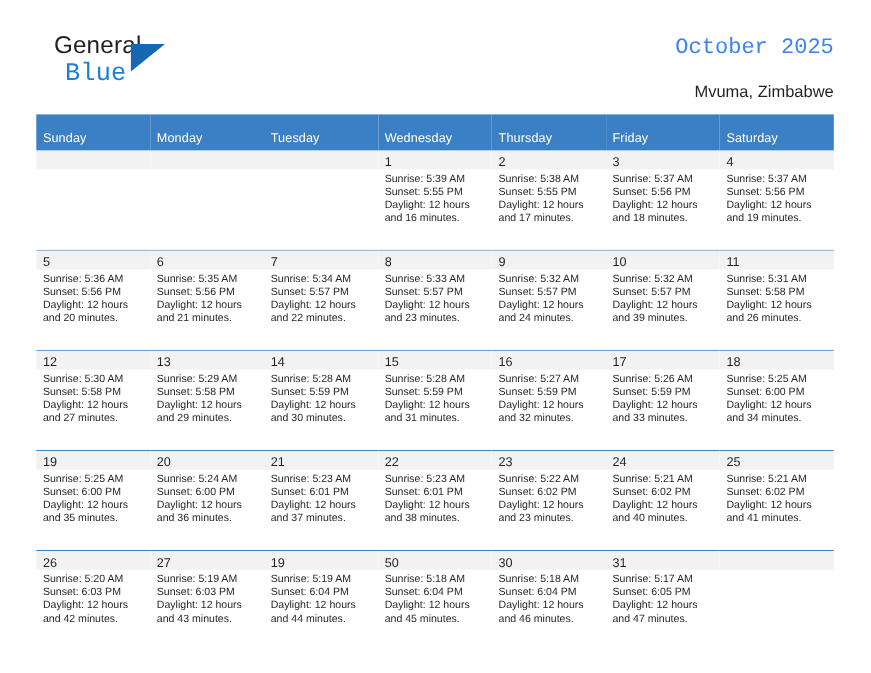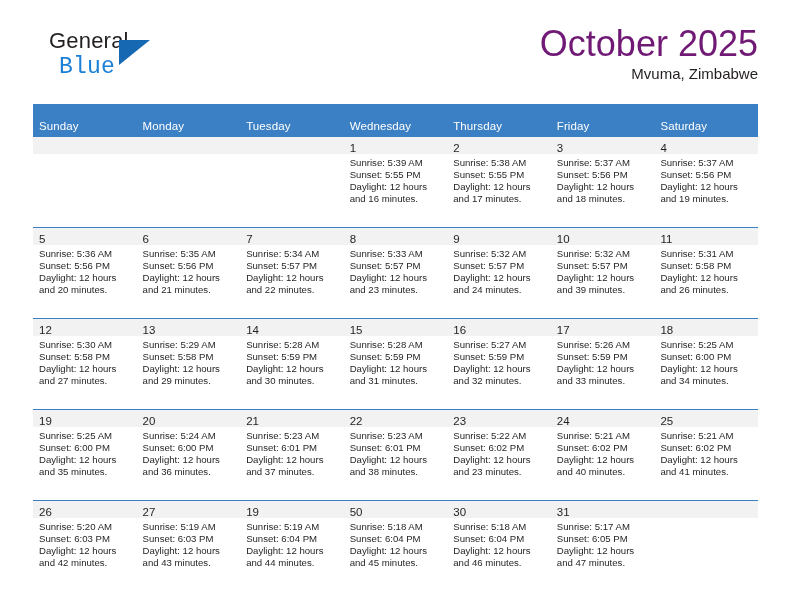--- a/index.html
+++ b/index.html
@@ -29,24 +29,24 @@
     font-family:Liberation Mono, monospace;
   }
   .logo-tri{
     position:absolute;left:86px;top:12px;width:0;height:0;
     border-left:31px solid #1668b3;
     border-bottom:25px solid transparent;
   }
 
   .title-wrap{position:absolute;right:0;top:0;text-align:right;}
   .month-title{
-    font-size:36px;color:#701a75;line-height:32px;white-space:nowrap;
+    font-size:20px;color:#3b82f6;line-height:32px;white-space:nowrap;font-family:Liberation Mono, monospace;
   }
   .location{
-    font-size:15px;color:#231f20;line-height:20px;margin-top:4px;white-space:nowrap;
+    font-size:15px;color:#231f20;line-height:20px;margin-top:14px;white-space:nowrap;
   }
 
   
   .calendar{
     position:absolute;left:33px;top:104px;width:725px;
     border-collapse:collapse;table-layout:fixed;
   }
   .calendar col{width:103.57px;}
   thead th{
     background:#3b7fc4;

